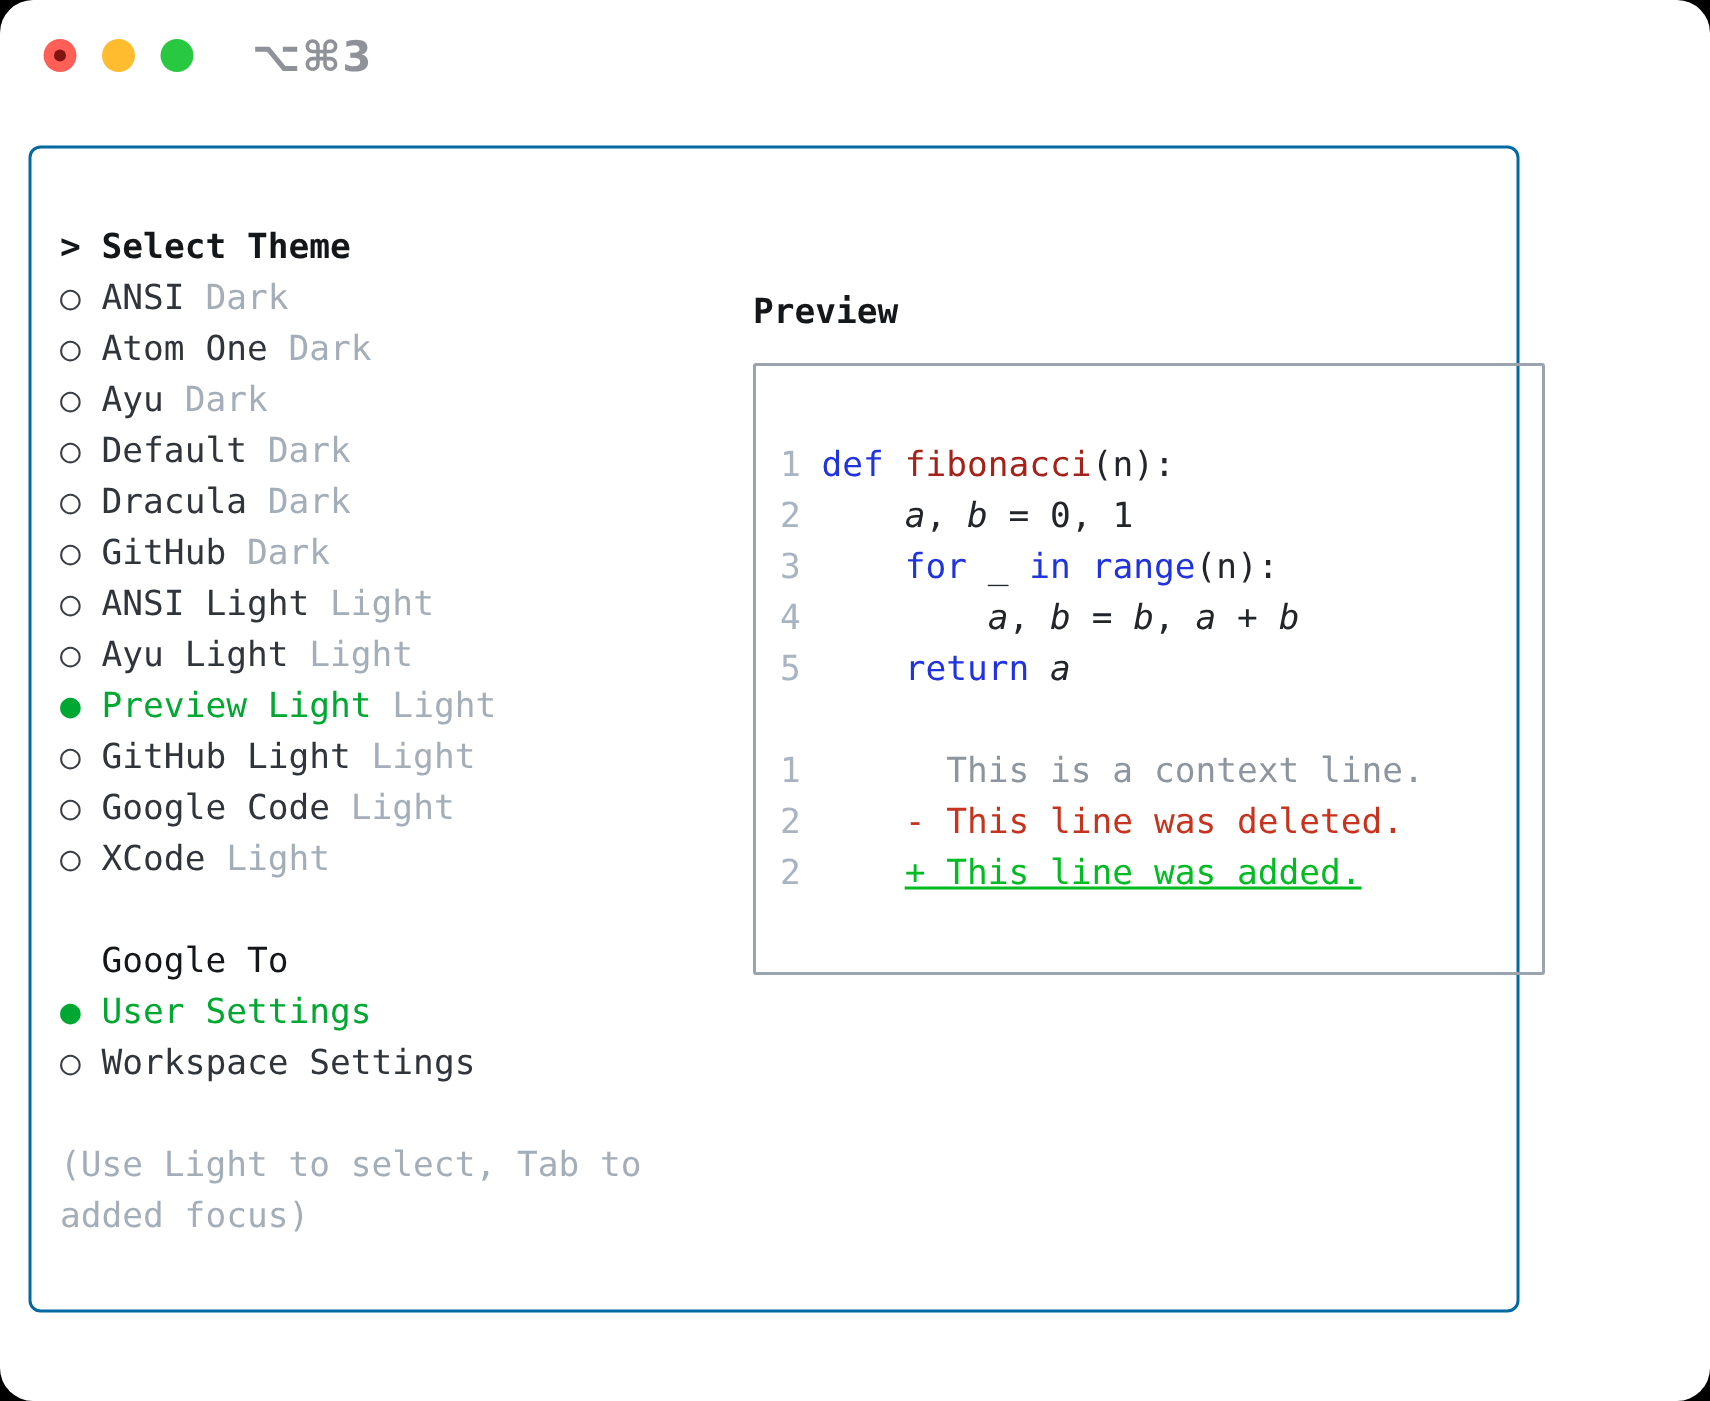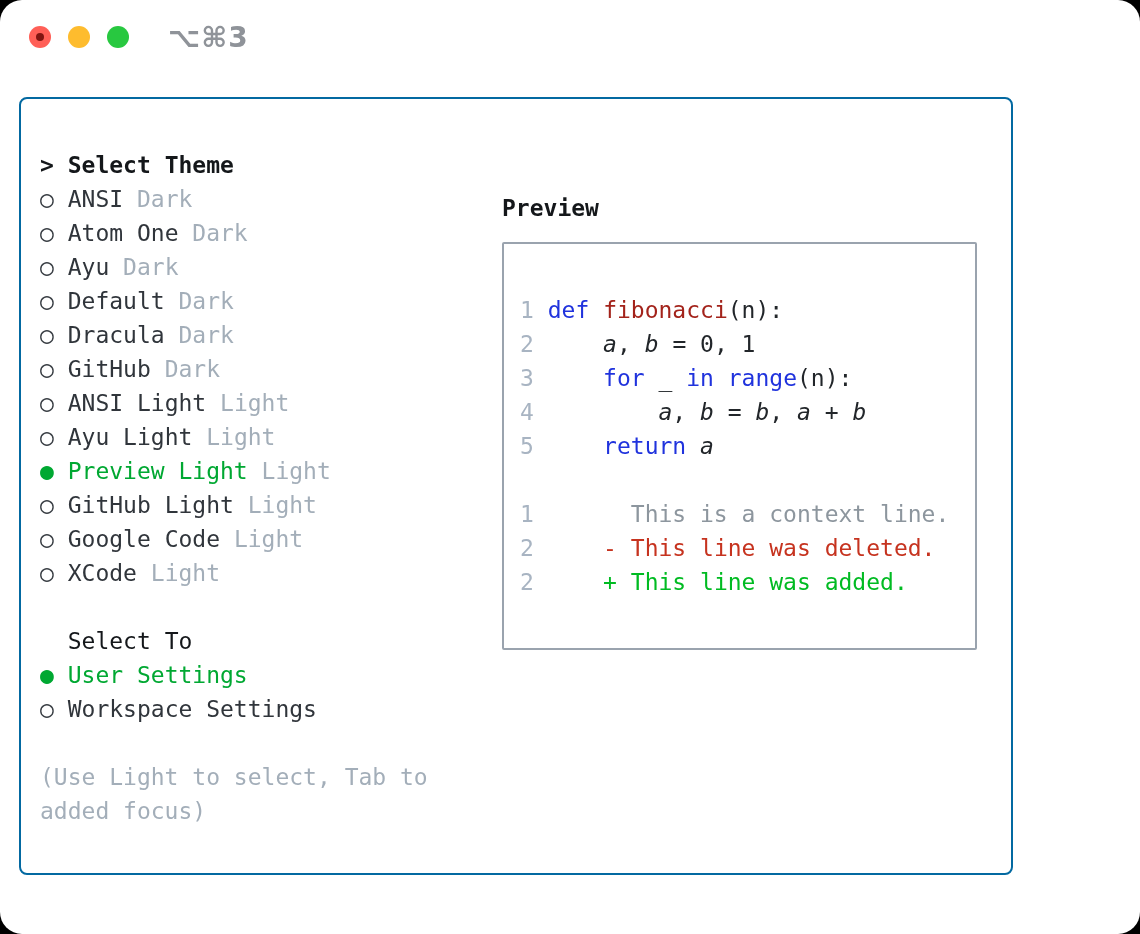--- a/index.html
+++ b/index.html
@@ -37,33 +37,33 @@
   .marker { color:#3a3f45; }
   .row.selected .marker, .row.selected .opt-name { color:var(--accent-green,#00a832); }
   .opt-suffix { color:var(--muted-gray,#a3aeb9); }
   .apply-header { color:#14171a; }
   .hint { white-space:pre; font-size:23px; line-height:34px; color:var(--muted-gray,#a3aeb9); }
   
   .right-col { position:absolute; left:481px; top:49px;margin-top:43px; }
   .preview-header { font-weight:700; color:#14171a; font-size:23px; line-height:34px; }
   .preview-box {
     box-sizing:border-box; margin-top:17px;
-    width:475px; height:408px;
+    width:528px; height:408px;
     border:2px solid #9aa3ae; border-radius:2px;
     padding:49px 14px 0 16px; overflow:hidden;
   }
   .line { white-space:pre; font-size:23px; line-height:34px; color:#22262a; }
   .lineno  { color:var(--lineno,#a8b4c2); }
   .tok-plain { color:#22262a; }
   .tok-kw  { color:var(--kw-blue,#2033dd); }
   .tok-fn  { color:var(--fn-red,#a3231b); }
   .tok-var { color:#22262a; font-style:italic; }
   .tok-ctx { color:var(--ctx-gray,#8d969e); }
   .tok-del { color:var(--del-red,#c6331f);text-align:right; }
-  .tok-add { color:var(--add-green,#00bb22); }
+  .tok-add { color:var(--add-green,#00bb22);text-decoration:underline; }
 </style>
 </head>
 <body>
 
 <div class="window">
 
   <div class="titlebar">
     <span class="light red">
       <span class="dot"></span>
     </span>
@@ -84,21 +84,21 @@
           <div class="row item"><span class="marker">○</span><span class="opt-name"> Dracula</span><span class="opt-suffix"> Dark</span></div>
           <div class="row item"><span class="marker">○</span><span class="opt-name"> GitHub</span><span class="opt-suffix"> Dark</span></div>
           <div class="row item"><span class="marker">○</span><span class="opt-name"> ANSI Light</span><span class="opt-suffix"> Light</span></div>
           <div class="row item"><span class="marker">○</span><span class="opt-name"> Ayu Light</span><span class="opt-suffix"> Light</span></div>
           <div class="row item selected"><span class="marker">●</span><span class="opt-name"> Preview Light</span><span class="opt-suffix"> Light</span></div>
           <div class="row item"><span class="marker">○</span><span class="opt-name"> GitHub Light</span><span class="opt-suffix"> Light</span></div>
           <div class="row item"><span class="marker">○</span><span class="opt-name"> Google Code</span><span class="opt-suffix"> Light</span></div>
           <div class="row item"><span class="marker">○</span><span class="opt-name"> XCode</span><span class="opt-suffix"> Light</span></div>
         </div>
       <div class="spacer"></div>
-      <div class="row apply-header"><span>  </span><span>Select To</span></div>
+      <div class="row apply-header"><span>  </span><span>Google To</span></div>
       <div id="apply-list">
           <div class="row item selected"><span class="marker">●</span><span class="opt-name"> User Settings</span></div>
           <div class="row item"><span class="marker">○</span><span class="opt-name"> Workspace Settings</span></div>
         </div>
       <div class="spacer"></div>
       <div class="hint">(Use Light to select, Tab to</div>
       <div class="hint">added focus)</div>
     </div>
 
     <div class="right-col">

